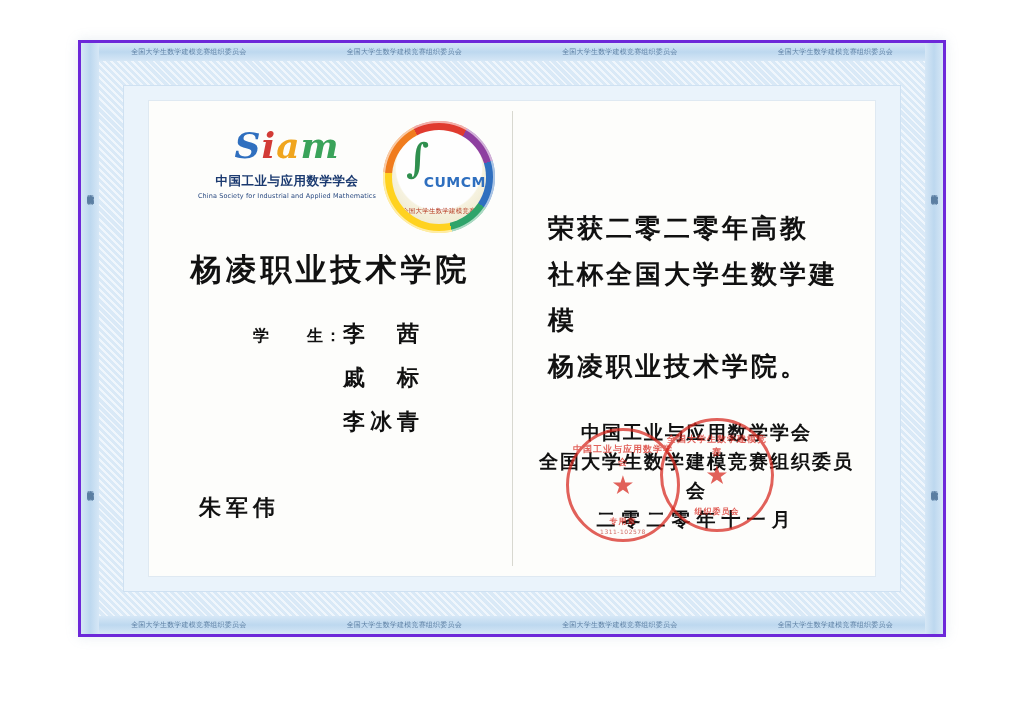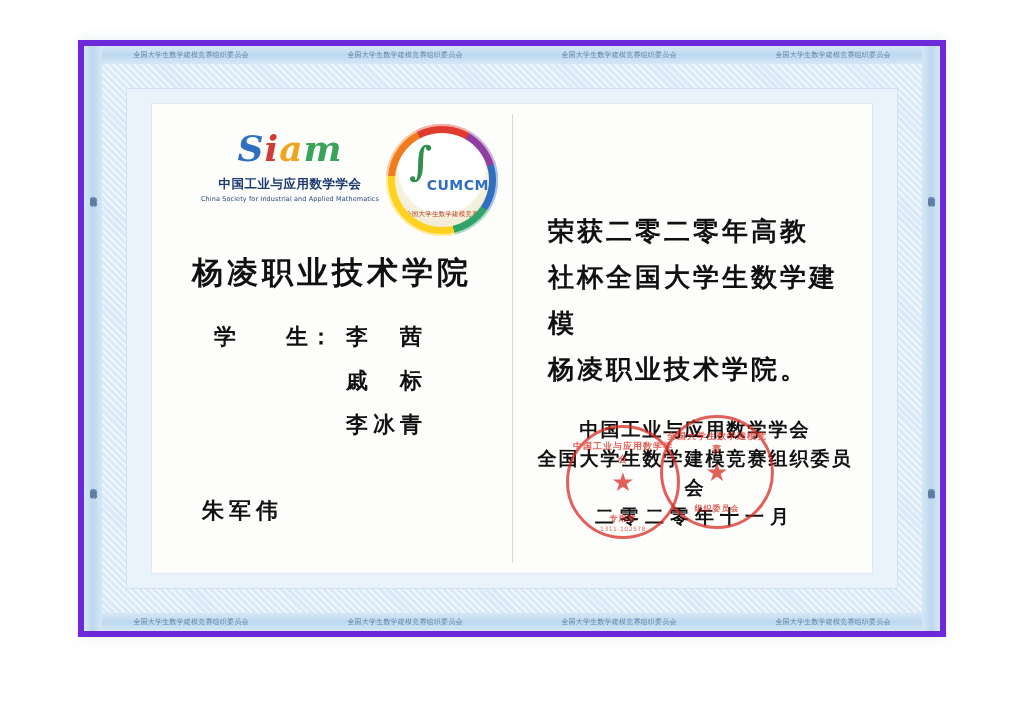--- a/index.html
+++ b/index.html
@@ -16,21 +16,21 @@
   }
 
   
   .certificate {
     position: absolute;
     left: 78px;
     top: 40px;
     width: 868px;
     height: 597px;
     background: #e8f2fb;
-    border: 6px solid #6d28d9;
+    border: 3px solid #6d28d9;
     box-sizing: border-box;
   }
 
   
   .band {
     position: absolute;
     background: linear-gradient(180deg, #d6e7f6 0%, #bdd8ef 50%, #d6e7f6 100%);
   }
   .band-top    { left: 0; top: 0; right: 0; height: 18px; }
   .band-bottom { left: 0; bottom: 0; right: 0; height: 18px; }
@@ -227,25 +227,26 @@
     top: 218px;
     right: 30px;
   }
   .field-row {
     display: flex;
     align-items: baseline;
     margin-bottom: 14px;
   }
   .field-label {
     width: 132px;
-    font-size: 22px;
+    font-size: 16px;
     font-weight: bold;
     color: #111;
     letter-spacing: 2px;
     flex: 0 0 auto;
+    text-align: right;
   }
   .field-label.wide { width: 160px; letter-spacing: 1px; }
   .field-value {
     font-size: 22px;
     font-weight: bold;
     color: #111;
     letter-spacing: 5px;
   }
   .field-row.continued .field-label { visibility: hidden; }
 

